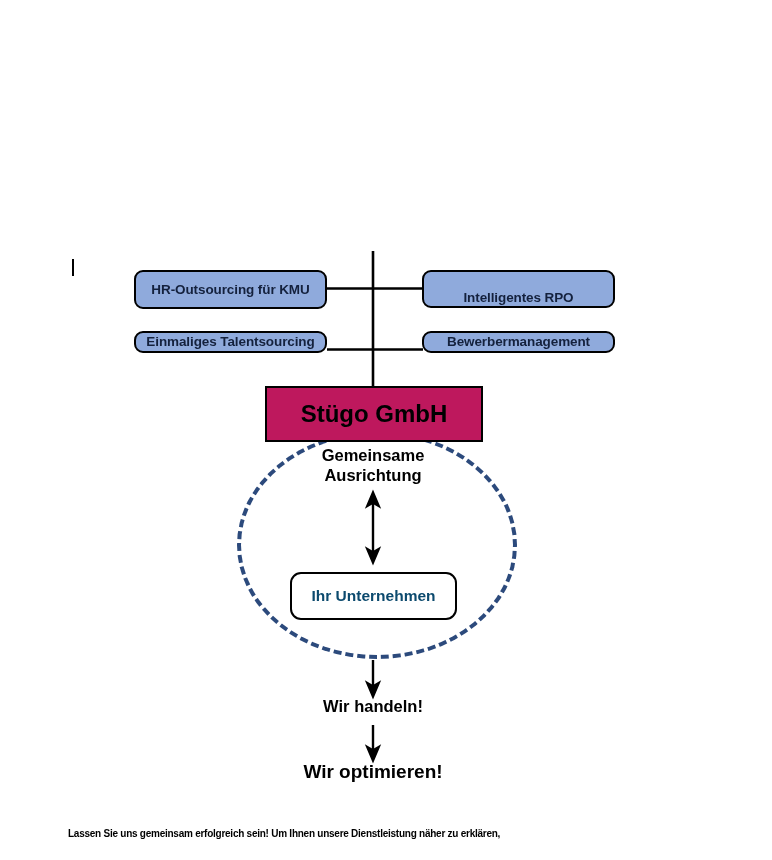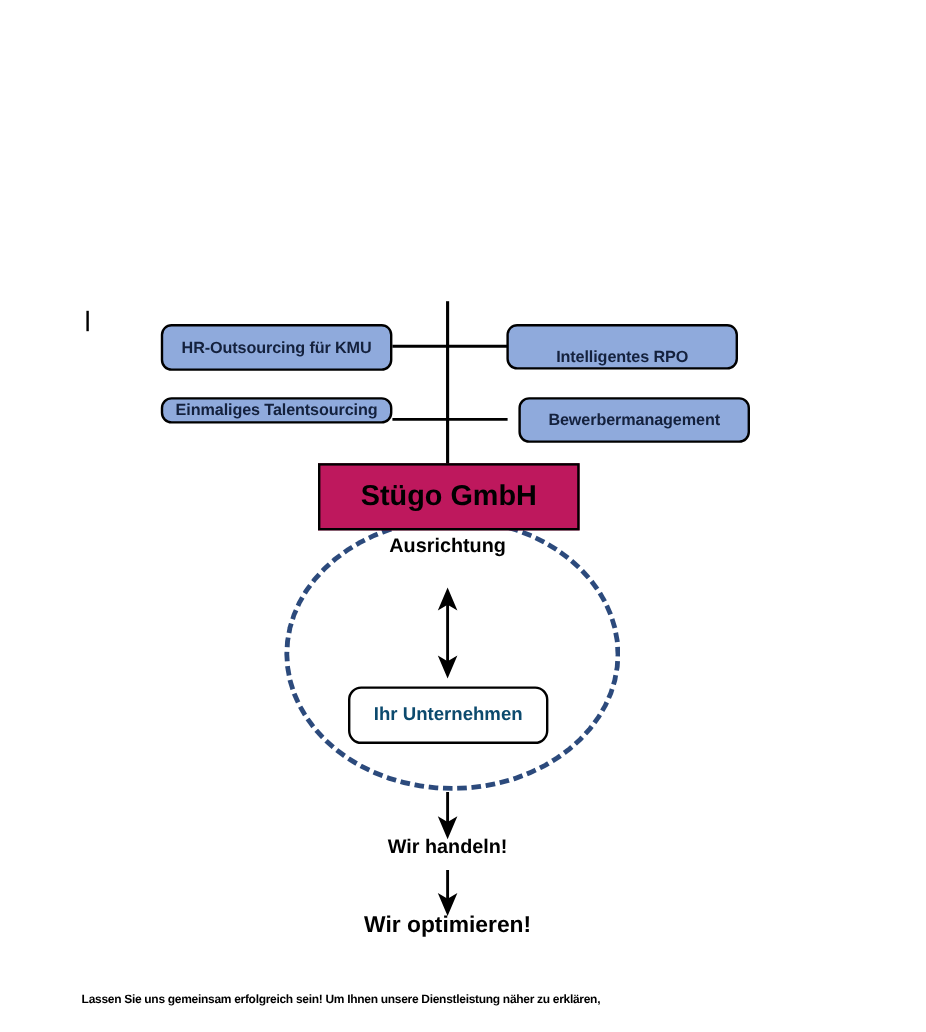--- a/index.html
+++ b/index.html
@@ -66,21 +66,21 @@
     background: #ffffff;
     color: #0c4a6e;
     font-size: 15.5px;
     border-radius: 11px;
   }
 
   
   #box-hr        { left: 134px; top: 224px; width: 193px; height: 39px; }
   #box-rpo       { left: 422px; top: 224px; width: 193px; height: 38px; align-items: flex-end; }
   #box-talent    { left: 134px; top: 285px; width: 193px; height: 22px; }
-  #box-bewerber  { left: 432px; top: 285px; width: 193px; height: 38px; }
+  #box-bewerber  { left: 422px; top: 285px; width: 193px; height: 22px; }
   #box-stuego    { left: 265px; top: 340px; width: 218px; height: 56px; }
   #box-kunde     { left: 290px; top: 526px; width: 167px; height: 48px; }
 
   
   #circle {
     position: absolute;
     left: 237px;
     top: 385px;
     width: 280px;
     height: 228px;
@@ -195,20 +195,21 @@
 
   <div id="box-bewerber" class="node node-light">
     <span>Bewerbermanagement</span>
   </div>
 
   <div id="box-stuego" class="node node-dark">
     <span>Stügo GmbH</span>
   </div>
 
   <div id="label-gemeinsame" class="free-label">
+    <div>Gemeinsame</div>
     <div>Ausrichtung</div>
   </div>
 
   <div id="box-kunde" class="node node-white">
     <span>Ihr Unternehmen</span>
   </div>
 
   <div id="label-handeln" class="free-label">Wir handeln!</div>
 
   <div id="label-optimieren" class="free-label">Wir optimieren!</div>

